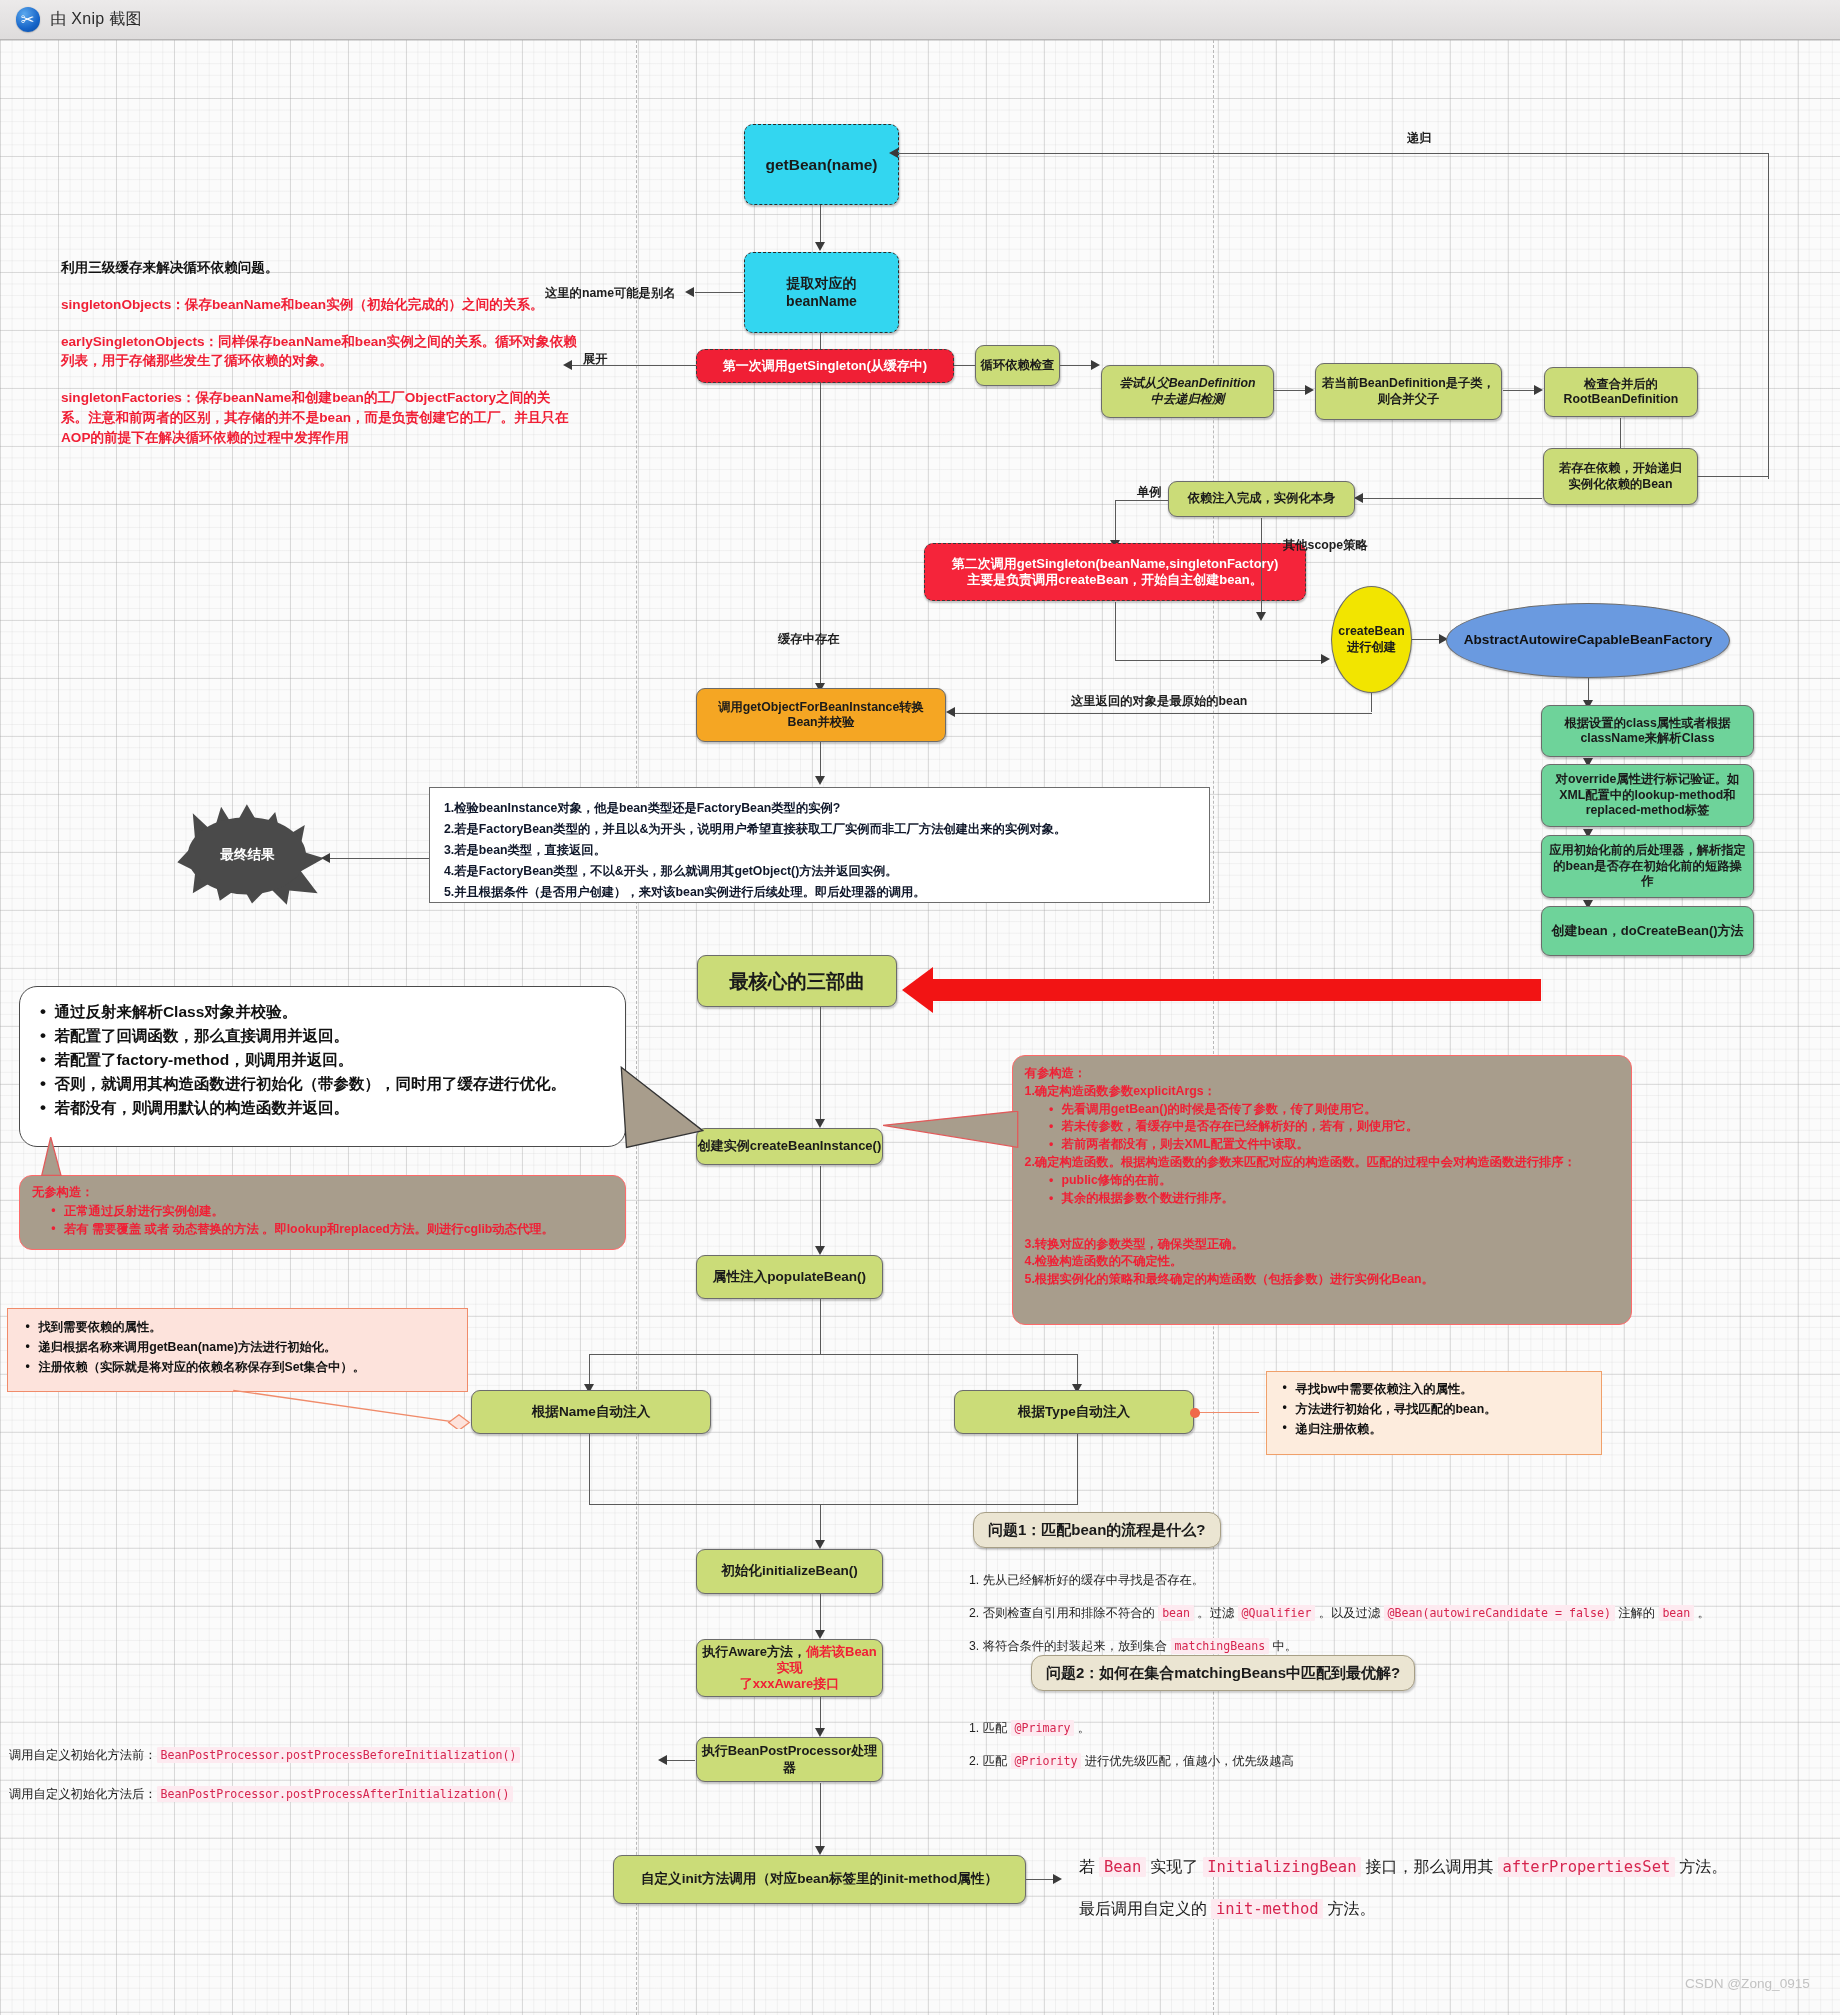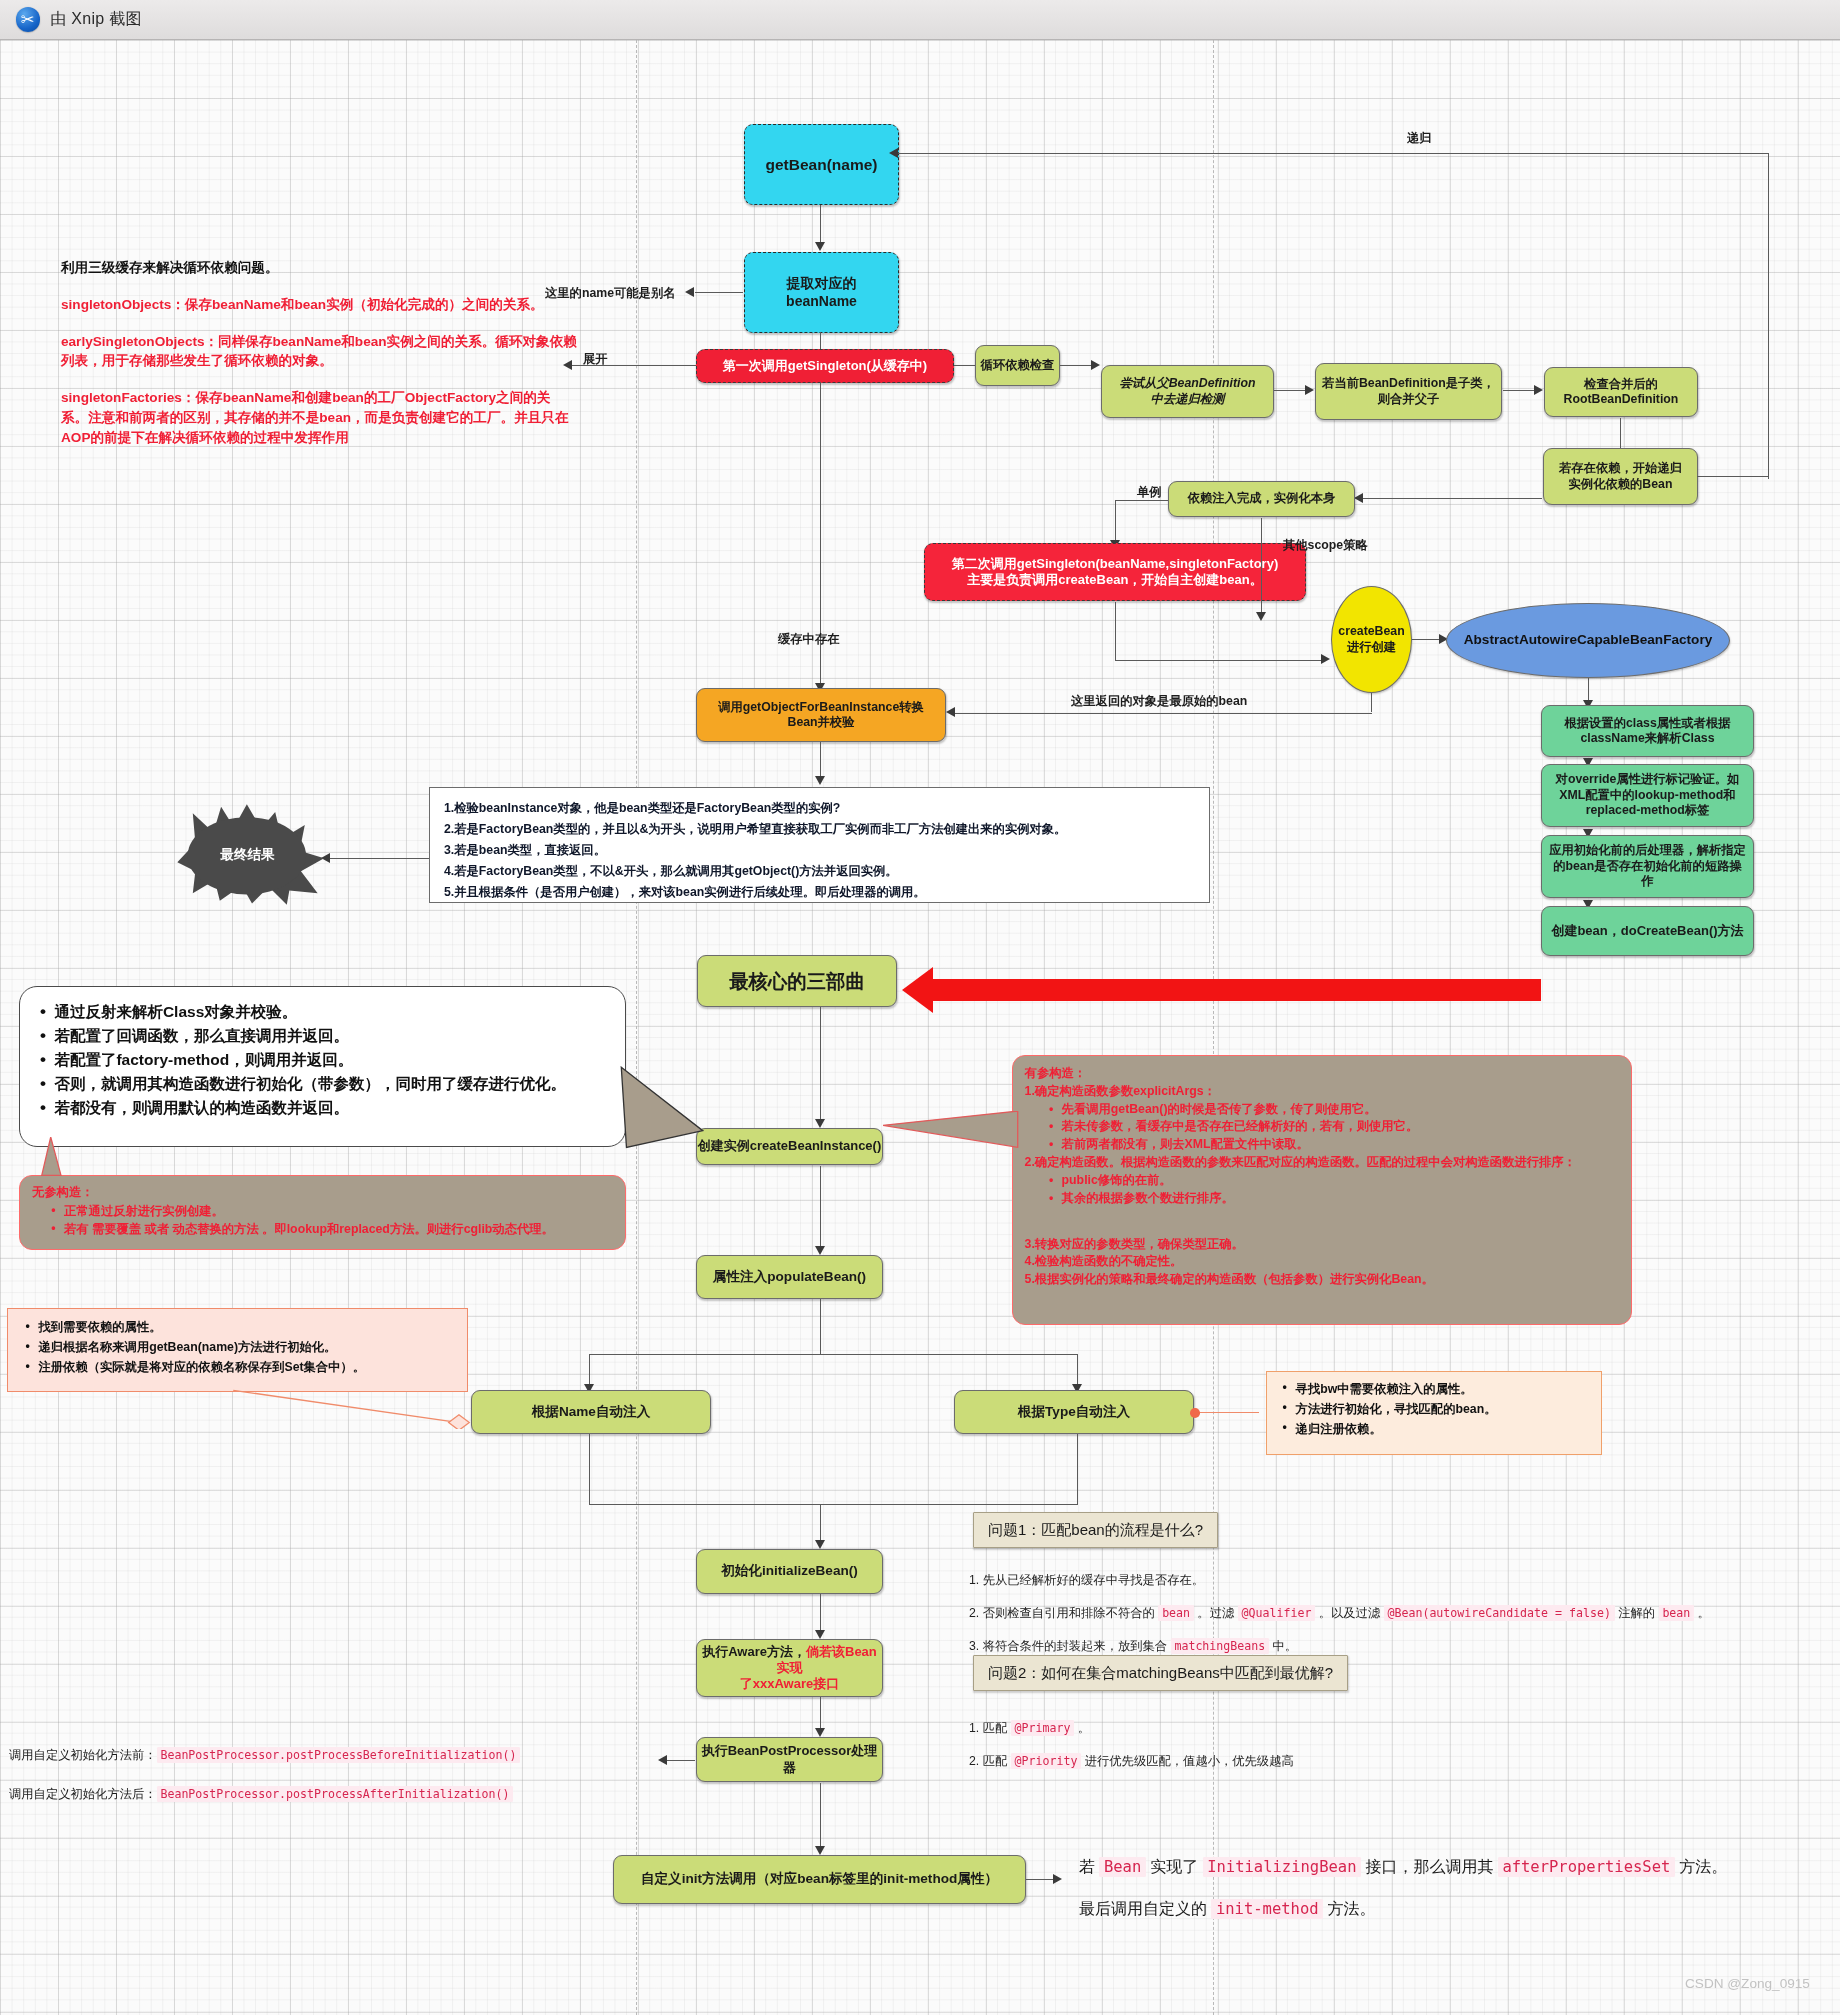--- a/index.html
+++ b/index.html
@@ -103,22 +103,22 @@
   
   .peach { background:#fde3dc; border:1.3px solid #f08b6a; }
   .peach li { list-style:none; position:relative; padding-left:17px; font-size:12.3px; font-weight:bold; color:#111; line-height:1.62;}
   .peach li:before { content:"•"; position:absolute; left:3.9px; top:-1.3px; }
   .peach2 { background:#fdecdd; border:1.3px solid #f0a06a; }
   .peach2 li { list-style:none; position:relative; padding-left:17px; font-size:12.3px; font-weight:bold; color:#111; line-height:1.62;}
   .peach2 li:before { content:"•"; position:absolute; left:3.9px; top:-1.3px; }
 
   
   .qpill {
-    background:#ebe5d2; border:1.3px solid #a79f86; border-radius:1px;
-    padding:7.7px 14px; font-size:15px; font-weight:normal; color:#1a1a1a; display:inline-block;
+    background:#ebe5d2; border:1.3px solid #a79f86; border-radius:12px;
+    padding:7.7px 14px; font-size:15px; font-weight:bold; color:#1a1a1a; display:inline-block;
     box-shadow:0.6px 1.3px 1.9px rgba(0,0,0,.18);
   }
   .qline { font-size:12.3px; color:#222; line-height:1.55; margin-top:14px; }
   code.ic { background:#fdeaf0; color:#d6254f; font-family:"DejaVu Sans Mono","Liberation Mono",monospace;
             font-size:11.6px; padding:1.3px 3.9px; border-radius:1.3px; }
 
   .bpline { font-size:12.3px; color:#1a1a1a; white-space:nowrap; }
   .bigline { font-size:16px; color:#1a1a1a; }
   code.big { background:#fdeaf0; color:#d6254f; font-family:"DejaVu Sans Mono","Liberation Mono",monospace;
              font-size:15.5px; padding:1.3px 4.5px; border-radius:1.3px; }
@@ -474,21 +474,21 @@
   <div class="bigline" style="left:1079px;top:1817px;">若 <code class="big">Bean</code> 实现了 <code class="big">InitializingBean</code> 接口，那么调用其 <code class="big">afterPropertiesSet</code> 方法。</div>
   <div class="bigline" style="left:1079px;top:1859px;">最后调用自定义的 <code class="big">init-method</code> 方法。</div>
 
   <div class="qpill" style="left:973px;top:1472px;">问题1：匹配bean的流程是什么?</div>
   <div style="left:969px;top:1517px;width:846px;">
     <div class="qline">1. 先从已经解析好的缓存中寻找是否存在。</div>
     <div class="qline">2. 否则检查自引用和排除不符合的 <code class="ic">bean</code> 。过滤 <code class="ic">@Qualifier</code> 。以及过滤 <code class="ic">@Bean(autowireCandidate = false)</code> 注解的 <code class="ic">bean</code> 。</div>
     <div class="qline">3. 将符合条件的封装起来，放到集合 <code class="ic">matchingBeans</code> 中。</div>
   </div>
 
-  <div class="qpill" style="left:973px;top:1615px;">问题2：如何在集合matchingBeans中匹配到最优解?</div>
+  <div class="qpill" style="left:1031px;top:1615px;">问题2：如何在集合matchingBeans中匹配到最优解?</div>
   <div style="left:969px;top:1665px;width:846px;">
     <div class="qline">1. 匹配 <code class="ic">@Primary</code> 。</div>
     <div class="qline">2. 匹配 <code class="ic">@Priority</code> 进行优先级匹配，值越小，优先级越高</div>
   </div>
 
   <div id="watermark" style="left:1685px;top:1936px;">CSDN @Zong_0915</div>
 
 </div>
 
 

